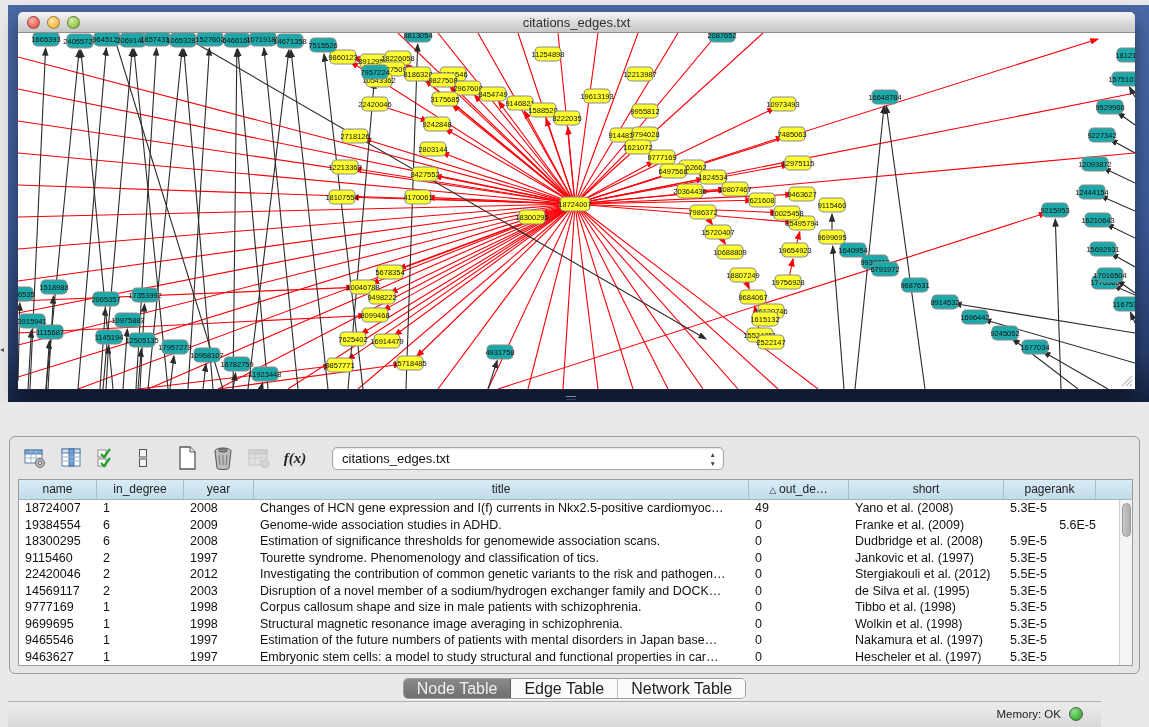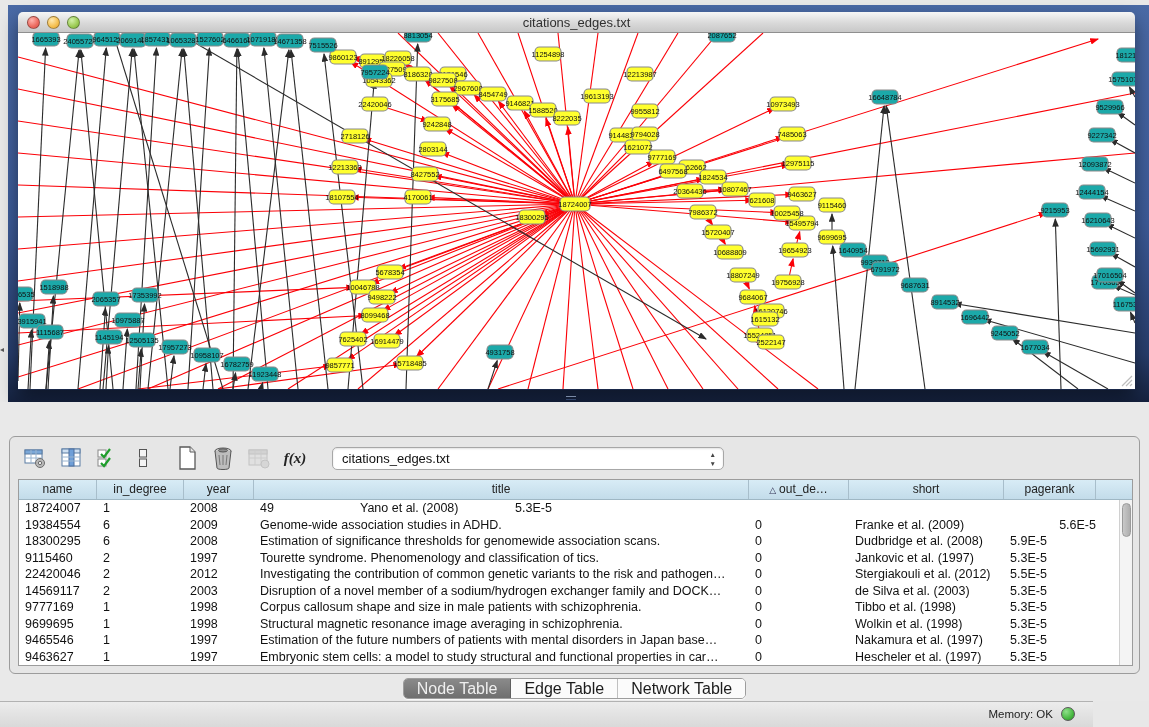--- a/index.html
+++ b/index.html
@@ -69,21 +69,21 @@
               display:flex; justify-content:center; }
   .tabs { display:flex; border:1px solid #9d9d9d; border-radius:5px; overflow:hidden;
           height:21px; box-shadow:0 1px 1px rgba(255,255,255,.8); }
   .tab { font-size:16px; padding:0 13px; line-height:20px; background:#fbfbfb; color:#1c1c1c;
          border-right:1px solid #c0c0c0; }
   .tab:last-child { border-right:none; }
   .tab.active { background:linear-gradient(180deg,#8a8a8a,#6f6f6f); color:#efefef;
                 border-right:1px solid #5f5f5f; }
 
   
-  .statusbar { position:absolute; left:0; bottom:0; width:1093px; height:26px;
+  .statusbar { position:absolute; left:8px; bottom:0; width:1093px; height:26px;
                background:linear-gradient(180deg,#ececec,#d9d9d9); border-top:1px solid #b2b2b2; }
   .memory { position:absolute; right:40px; top:6px; font-size:11.5px; color:#222; }
   .memdot { position:absolute; right:18px; top:5px; width:14px; height:14px; border-radius:50%;
             background:radial-gradient(circle at 35% 30%, #8fe08a, #43b53c 65%, #2f8f2c);
             border:1px solid #585858; }
 </style>
 </head>
 <body>
 
 <div class="desktop">
@@ -795,20 +795,21 @@
           <div class="th" style="width: 495px;">title</div>
           <div class="th" style="width: 100px;"><span class="sortglyph">△</span>out_de…</div>
           <div class="th" style="width: 155px;">short</div>
           <div class="th" style="width: 92px;">pagerank</div>
         </div>
       <div class="tbody">
           <div class="tr">
             <div class="td" style="width: 78px;">18724007</div>
             <div class="td" style="width: 87px;">1</div>
             <div class="td" style="width: 70px;">2008</div>
+            <div class="td" style="width: 495px;">Changes of HCN gene expression and I(f) currents in Nkx2.5-positive cardiomyoc…</div>
             <div class="td" style="width: 100px;">49</div>
             <div class="td" style="width: 155px;">Yano et al. (2008)</div>
             <div class="td" style="width: 92px;">5.3E-5</div>
           </div>
           <div class="tr">
             <div class="td" style="width: 78px;">19384554</div>
             <div class="td" style="width: 87px;">6</div>
             <div class="td" style="width: 70px;">2009</div>
             <div class="td" style="width: 495px;">Genome-wide association studies in ADHD.</div>
             <div class="td" style="width: 100px;">0</div>
@@ -841,21 +842,21 @@
             <div class="td" style="width: 100px;">0</div>
             <div class="td" style="width: 155px;">Stergiakouli et al. (2012)</div>
             <div class="td" style="width: 92px;">5.5E-5</div>
           </div>
           <div class="tr">
             <div class="td" style="width: 78px;">14569117</div>
             <div class="td" style="width: 87px;">2</div>
             <div class="td" style="width: 70px;">2003</div>
             <div class="td" style="width: 495px;">Disruption of a novel member of a sodium/hydrogen exchanger family and DOCK…</div>
             <div class="td" style="width: 100px;">0</div>
-            <div class="td" style="width: 155px;">de Silva et al. (2003)</div>
+            <div class="td" style="width: 155px;">de Silva et al. (1995)</div>
             <div class="td" style="width: 92px;">5.3E-5</div>
           </div>
           <div class="tr">
             <div class="td" style="width: 78px;">9777169</div>
             <div class="td" style="width: 87px;">1</div>
             <div class="td" style="width: 70px;">1998</div>
             <div class="td" style="width: 495px;">Corpus callosum shape and size in male patients with schizophrenia.</div>
             <div class="td" style="width: 100px;">0</div>
             <div class="td" style="width: 155px;">Tibbo et al. (1998)</div>
             <div class="td" style="width: 92px;">5.3E-5</div>

